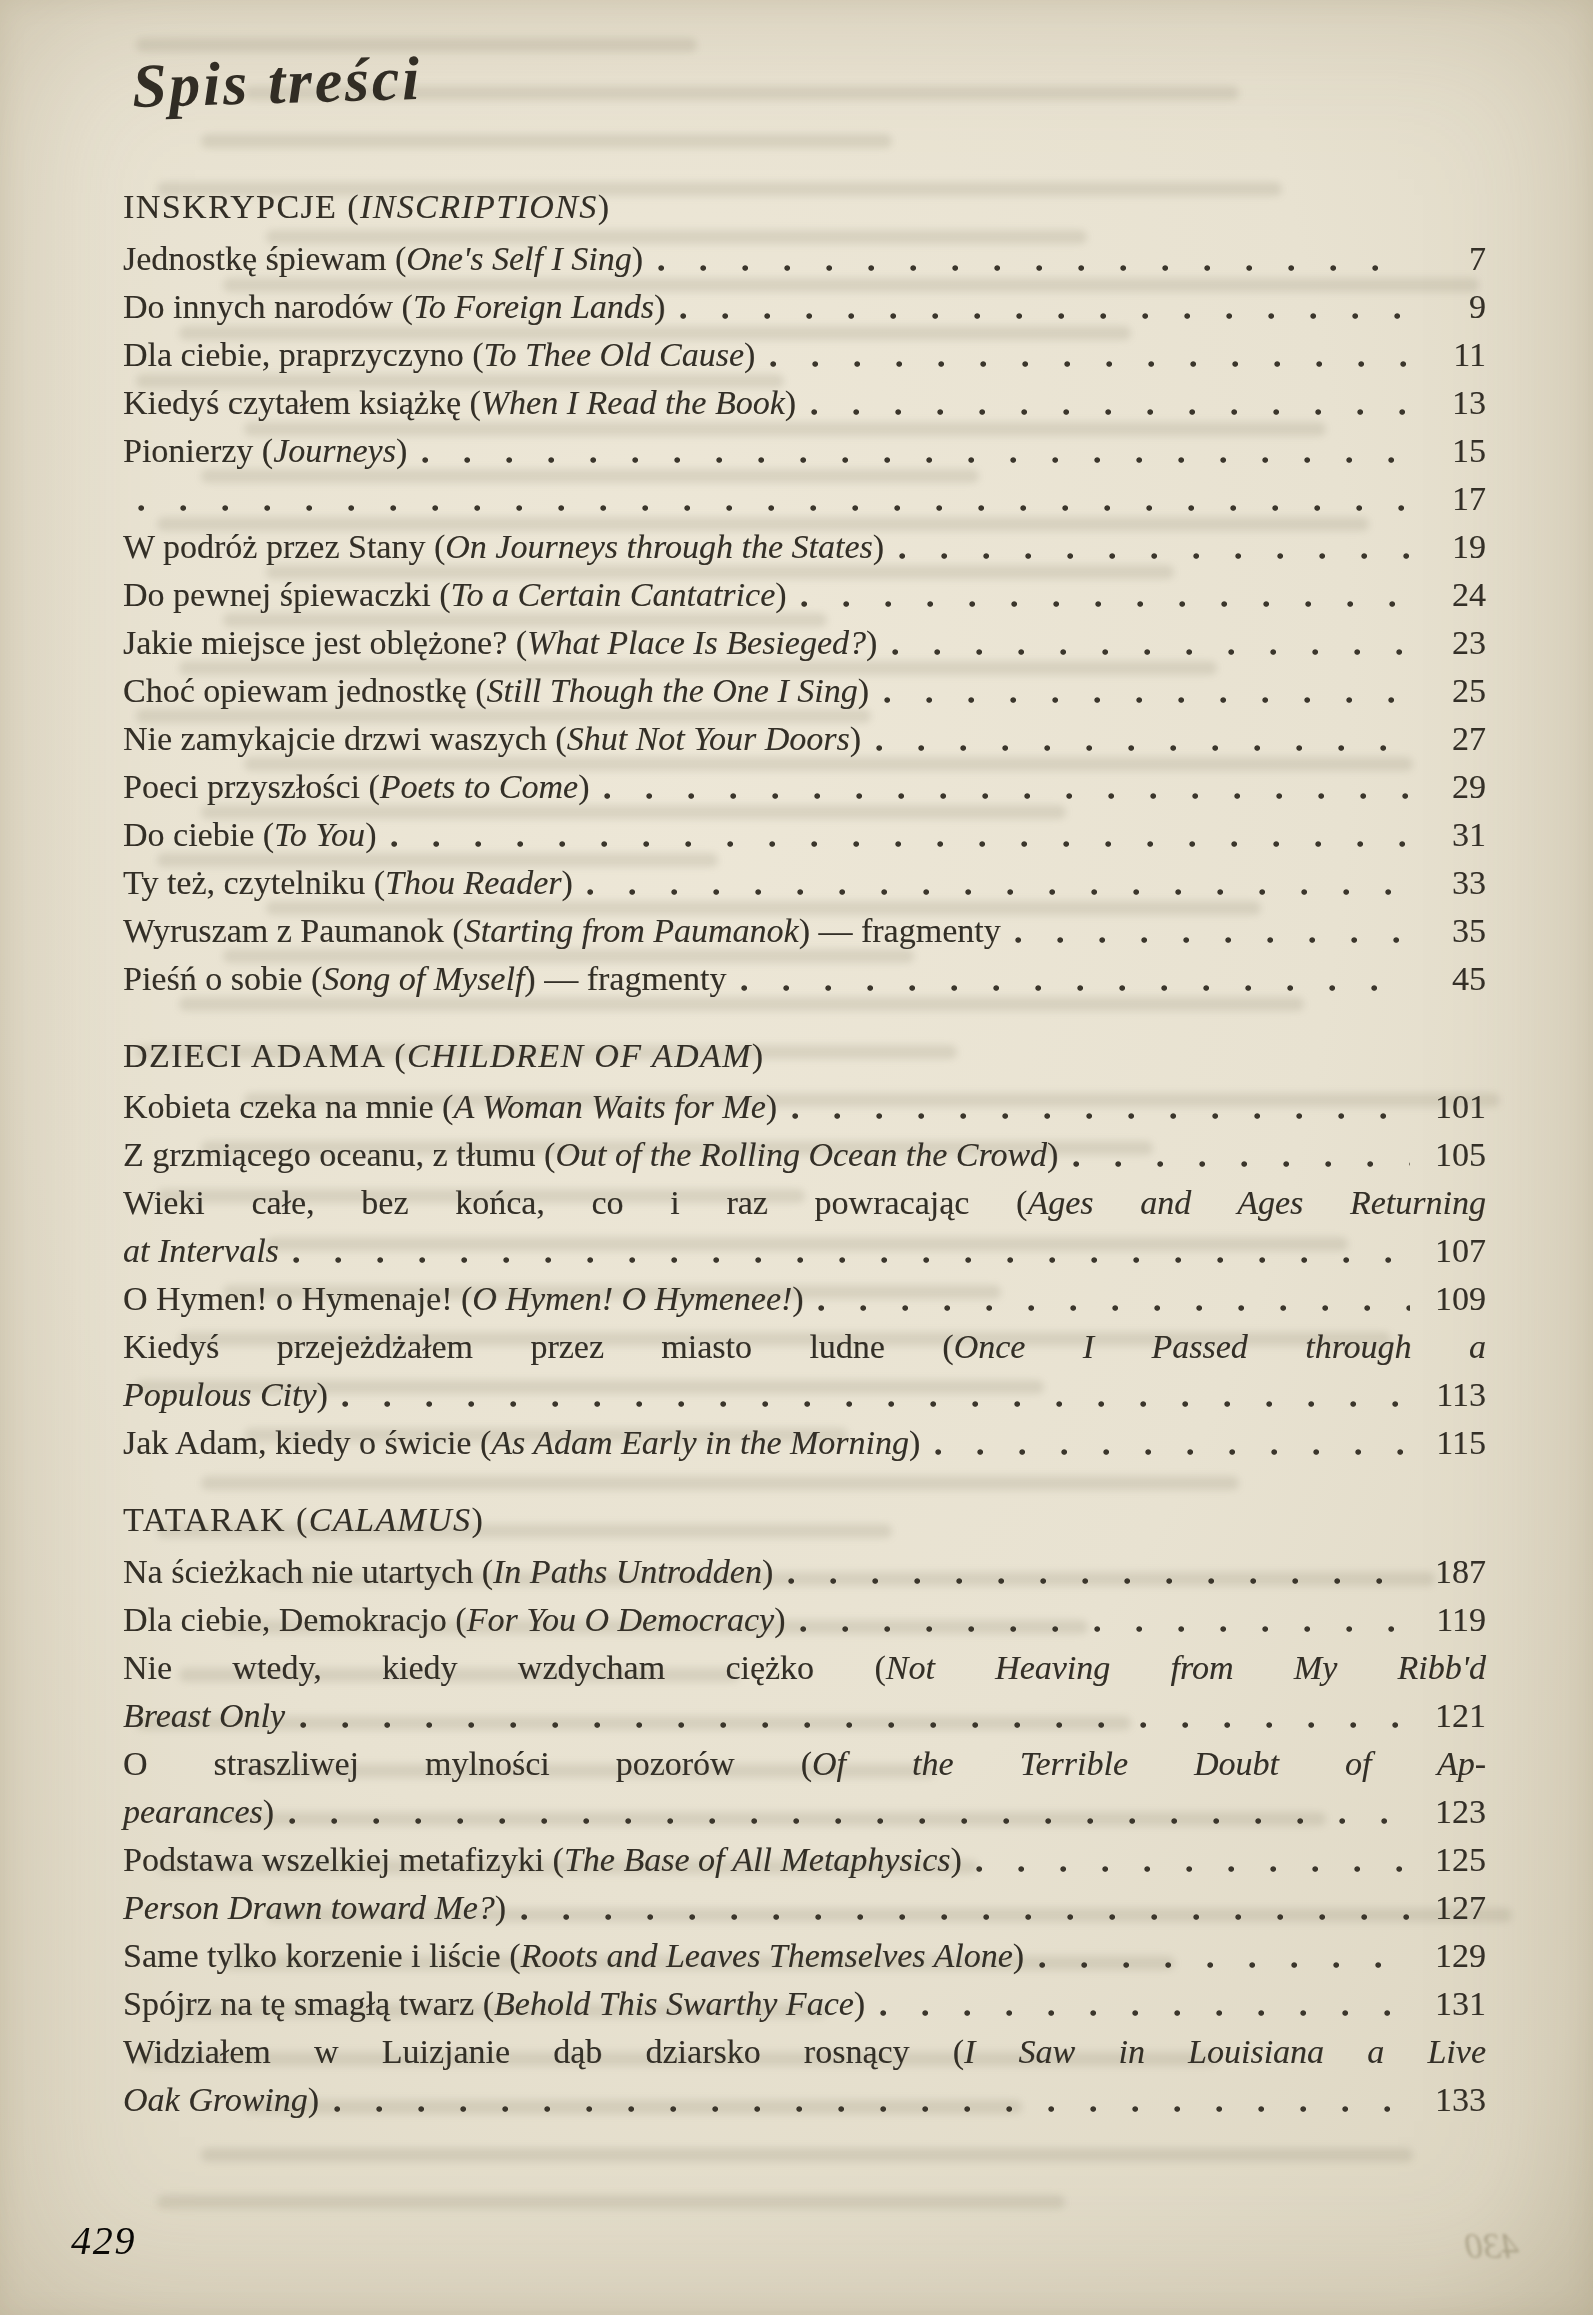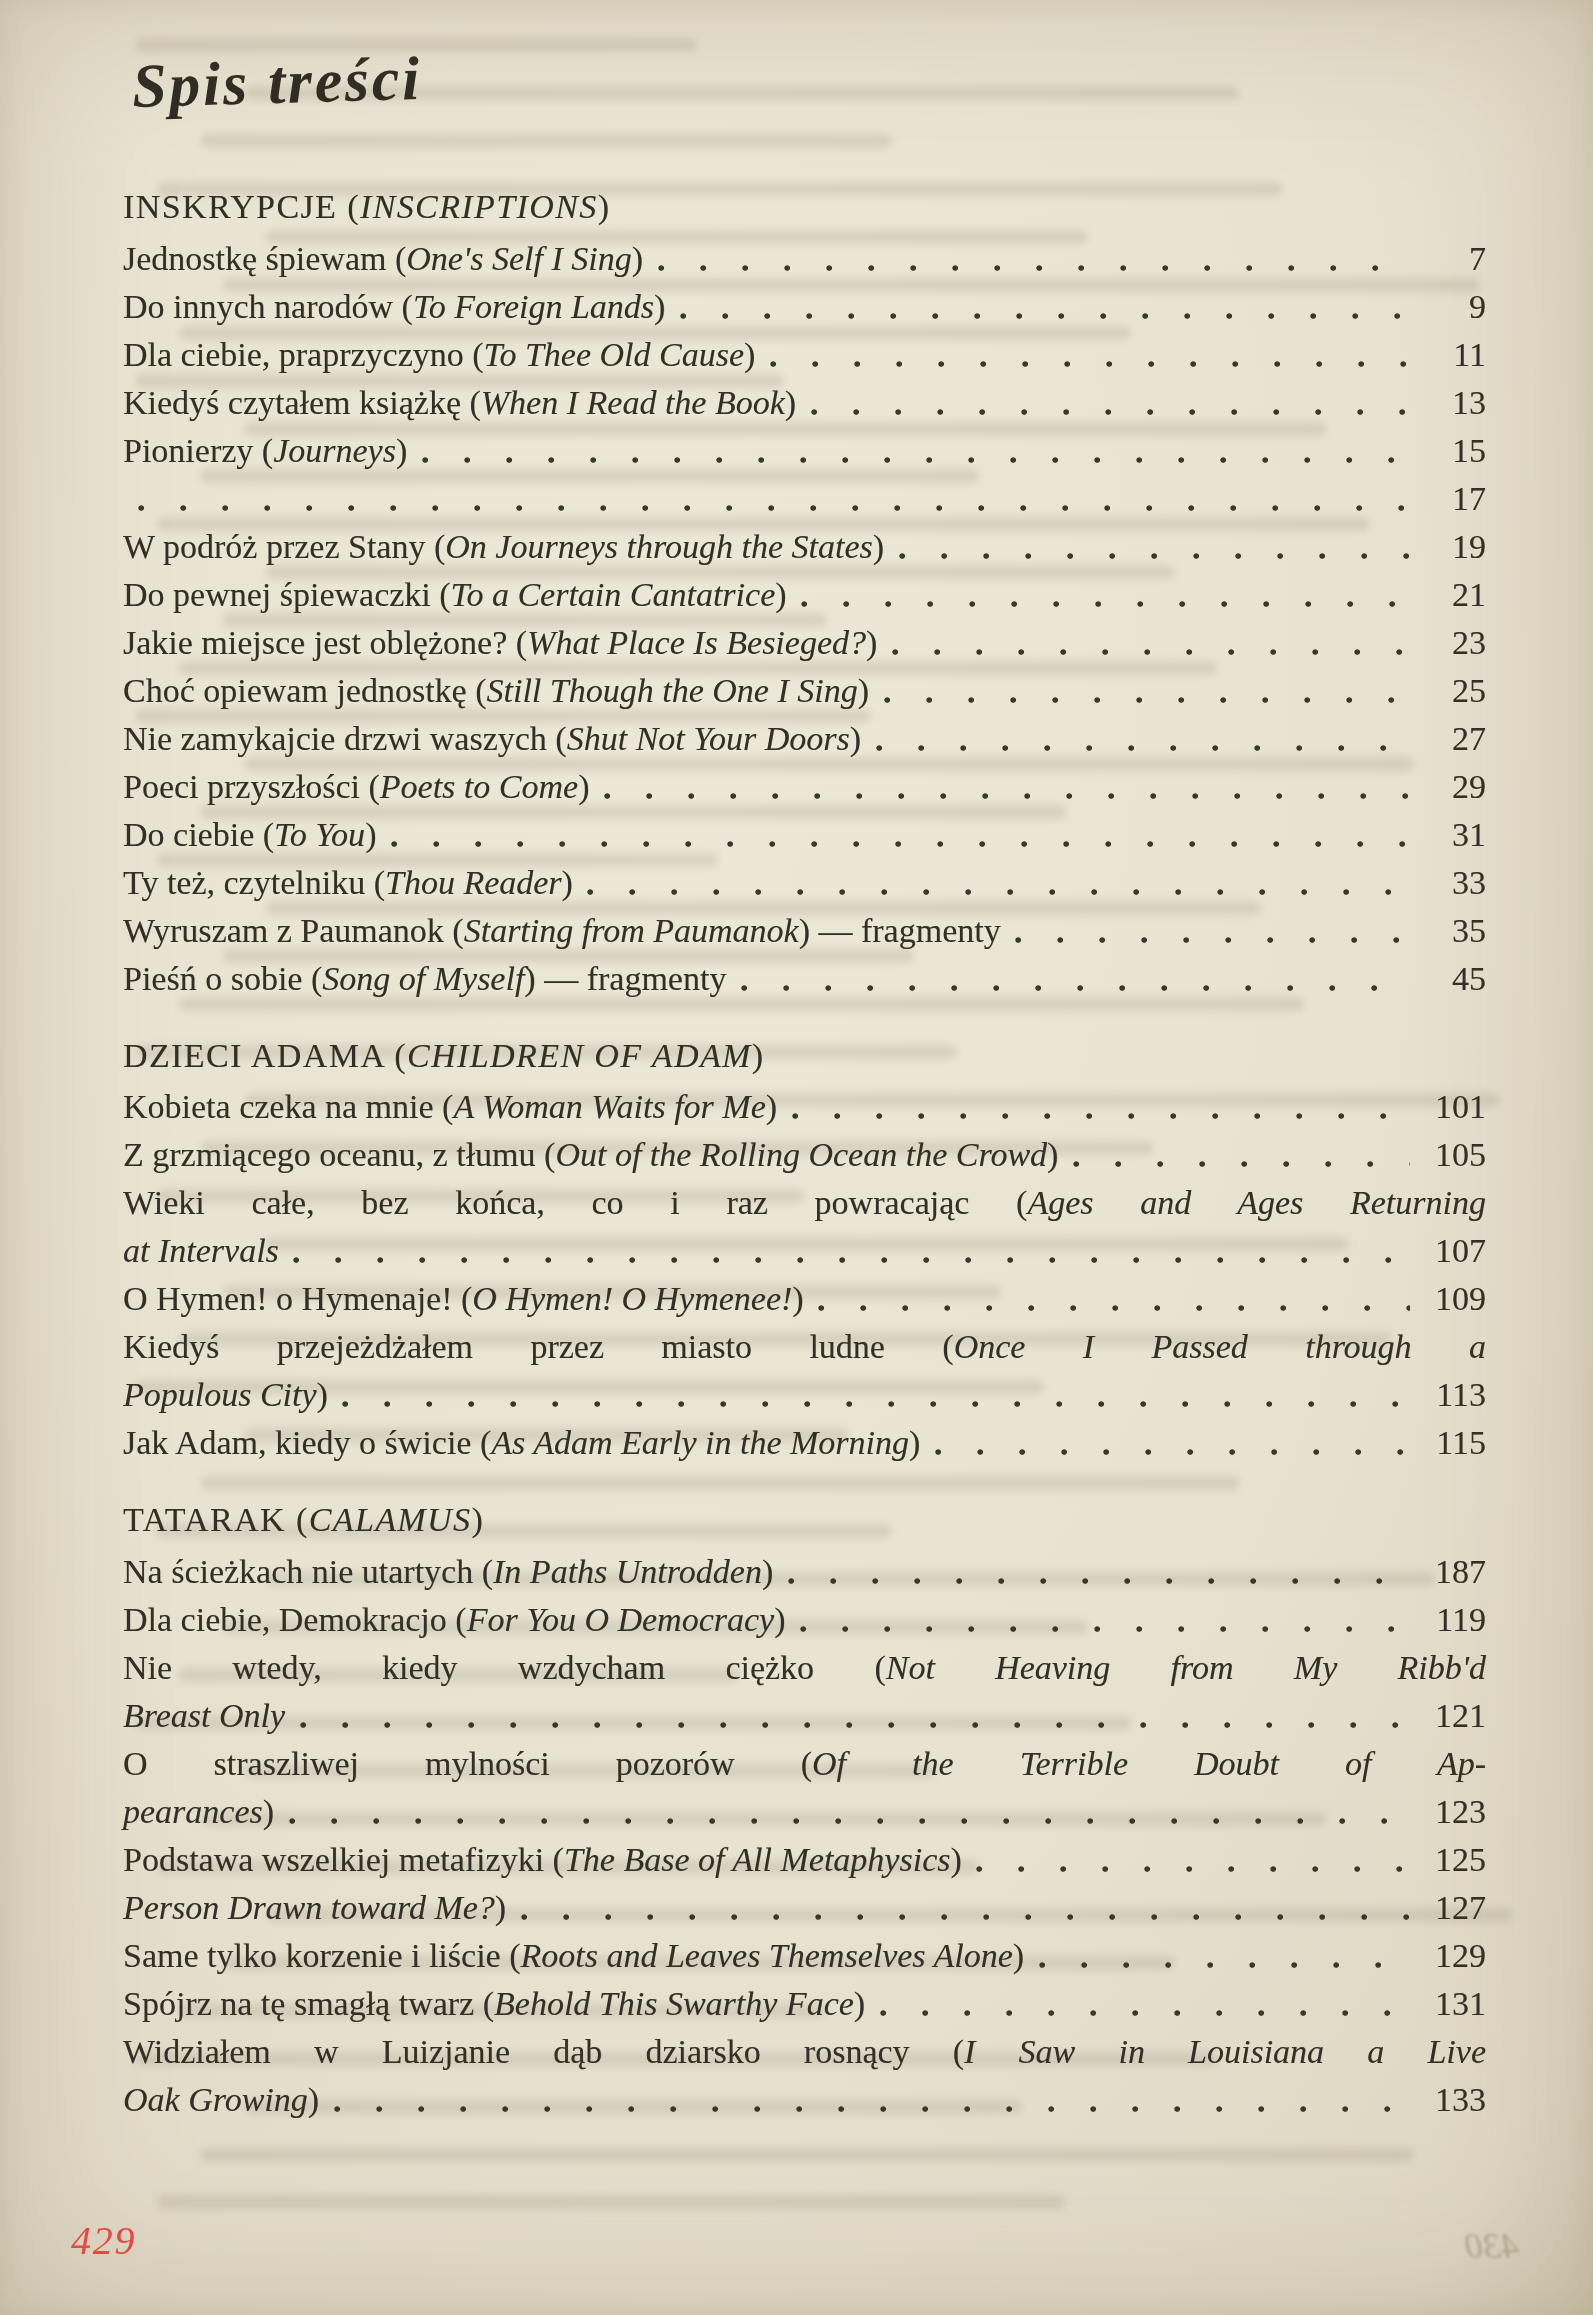--- a/index.html
+++ b/index.html
@@ -54,21 +54,21 @@
   .leader{
     flex:1 1 31px;min-width:0;align-self:flex-end;
     height:6.3px;margin:0 16.3px 11.8px 14.5px;
     background-image:radial-gradient(circle at 3.2px 3.2px, #3b362c 2.4px, rgba(59,54,44,0) 3.3px);
     background-size:42px 6.3px;background-repeat:repeat-x;background-position:left center;
   }
   .pg{flex:0 0 auto;min-width:60px;text-align:right;}
 
   .footer-page{
     position:absolute;left:71px;bottom:52px;
-    font-size:40px;font-style:italic;letter-spacing:1.8px;color:#ef4444;
+    font-size:40px;font-style:italic;letter-spacing:1.8px;color:#000000;
   }
 </style>
 </head>
 <body>
 
 <div class="page">
 
   <div class="ghost-layer">
       <div class="ghost-line" style="top: 38px; left: 136px; width: 561px; height: 13.6px;"></div>
       <div class="ghost-line" style="top: 86px; left: 244px; width: 995px; height: 13.6px;"></div>
@@ -154,21 +154,21 @@
           <span class="pg">17</span>
         </div>
         <div class="line entry-last">
           <span class="txt"><span>W podróż przez Stany (</span><span class="it">On Journeys through the States</span><span>)</span></span>
           <span class="leader"></span>
           <span class="pg">19</span>
         </div>
         <div class="line entry-last">
           <span class="txt"><span>Do pewnej śpiewaczki (</span><span class="it">To a Certain Cantatrice</span><span>)</span></span>
           <span class="leader"></span>
-          <span class="pg">21</span>
+          <span class="pg">24</span>
         </div>
         <div class="line entry-last">
           <span class="txt"><span>Jakie miejsce jest oblężone? (</span><span class="it">What Place Is Besieged?</span><span>)</span></span>
           <span class="leader"></span>
           <span class="pg">23</span>
         </div>
         <div class="line entry-last">
           <span class="txt"><span>Choć opiewam jednostkę (</span><span class="it">Still Though the One I Sing</span><span>)</span></span>
           <span class="leader"></span>
           <span class="pg">25</span>

